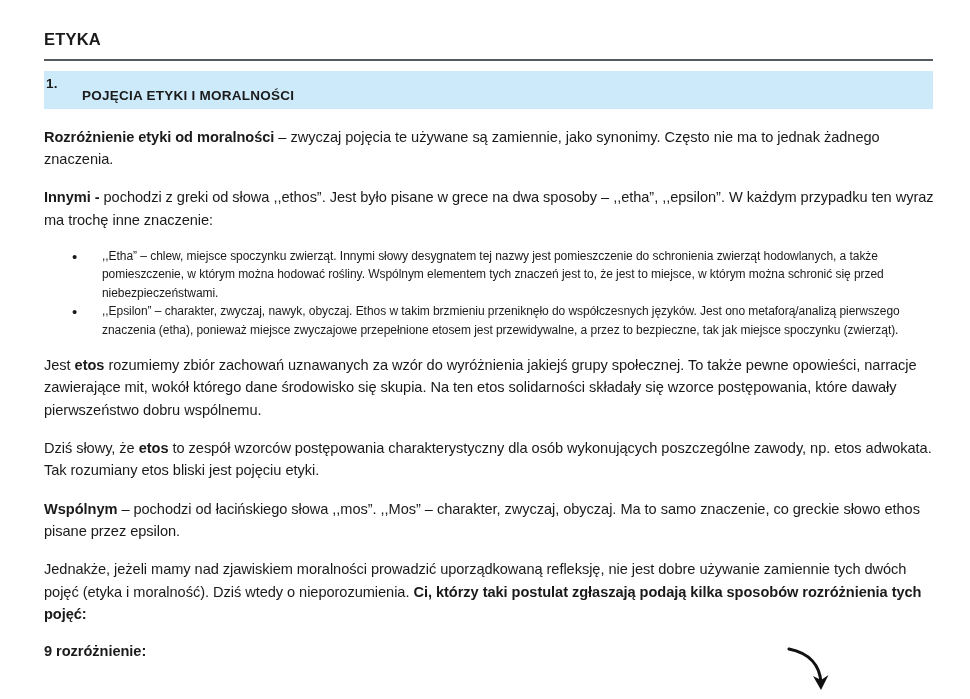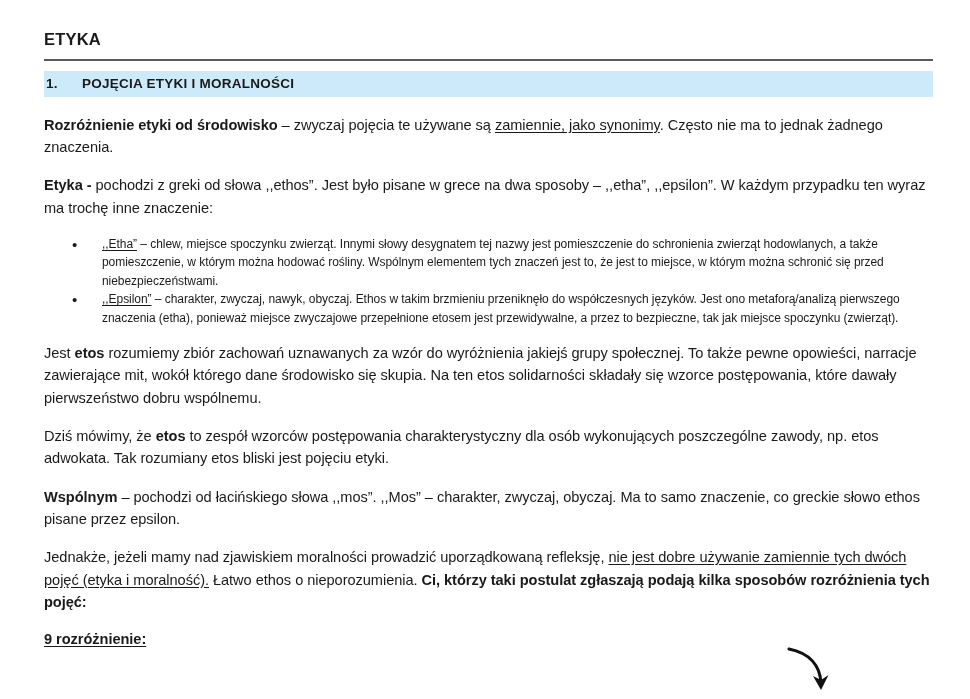--- a/index.html
+++ b/index.html
@@ -53,34 +53,34 @@
     font-size: 13.5px;
     font-weight: bold;
     letter-spacing: 0.25px;
     display: flex;
     margin-bottom: 17px;
   }
   .section-heading .sh-num {
     width: 36px;
     flex: 0 0 36px;
   }
-  .section-heading .sh-text { flex: 1; }
+  .section-heading .sh-text { flex: 1; margin-top: 12px; }
 
   
   p.para {
     font-size: 14.6px;
     line-height: 1.53;
     margin: 0 0 16px 0;
     text-align: left;
     letter-spacing: -0.05px;
   }
   p.para.tight { margin-bottom: 15px; }
 
   b, .b { font-weight: bold; }
-  .u { text-decoration: underline; text-underline-offset: 1.5px; }
+  .u { text-underline-offset: 1.5px; }
 
   
   ul.bullets {
     margin: 0 0 15px 0;
     padding: 0 0 0 0;
     list-style: none;
   }
   ul.bullets li {
     position: relative;
     font-size: 12px;
@@ -114,50 +114,50 @@
 
     <h1 class="doc-title">ETYKA</h1>
     <hr class="title-rule">
 
     <div class="section-heading">
       <span class="sh-num">1.</span>
       <span class="sh-text">POJĘCIA ETYKI I MORALNOŚCI</span>
     </div>
 
     <p class="para">
-      <b>Rozróżnienie etyki od środowisko</b><span> – </span><span>zwyczaj pojęcia te używane są </span><span class="u">zamiennie, jako synonimy</span><span>. Często nie ma to jednak żadnego znaczenia.</span>
+      <b>Rozróżnienie etyki od moralności</b><span> – </span><span>zwyczaj pojęcia te używane są </span><span class="u">zamiennie, jako synonimy</span><span>. Często nie ma to jednak żadnego znaczenia.</span>
     </p>
 
     <p class="para">
-      <b>Etyka -</b><span> pochodzi z greki od słowa ,,ethos”. Jest było pisane w grece na dwa sposoby – ,,etha”, ,,epsilon”. W każdym przypadku ten wyraz ma trochę inne znaczenie:</span>
+      <b>Innymi -</b><span> pochodzi z greki od słowa ,,ethos”. Jest było pisane w grece na dwa sposoby – ,,etha”, ,,epsilon”. W każdym przypadku ten wyraz ma trochę inne znaczenie:</span>
     </p>
 
     <ul class="bullets">
       <li>
         <span class="u">,,Etha”</span><span> – chlew, miejsce spoczynku zwierząt. Innymi słowy desygnatem tej nazwy jest pomieszczenie do schronienia zwierząt hodowlanych, a także pomieszczenie, w którym można hodować rośliny. Wspólnym elementem tych znaczeń jest to, że jest to miejsce, w którym można schronić się przed niebezpieczeństwami.</span>
       </li>
       <li>
         <span class="u">,,Epsilon”</span><span> – charakter, zwyczaj, nawyk, obyczaj. Ethos w takim brzmieniu przeniknęło do współczesnych języków. Jest ono metaforą/analizą pierwszego znaczenia (etha), ponieważ miejsce zwyczajowe przepełnione etosem jest przewidywalne, a przez to bezpieczne, tak jak miejsce spoczynku (zwierząt).</span>
       </li>
     </ul>
 
     <p class="para">
       <span>Jest </span><b>etos</b><span> rozumiemy zbiór zachowań uznawanych za wzór do wyróżnienia jakiejś grupy społecznej. To także pewne opowieści, narracje zawierające mit, wokół którego dane środowisko się skupia. Na ten etos solidarności składały się wzorce postępowania, które dawały pierwszeństwo dobru wspólnemu.</span>
     </p>
 
     <p class="para">
-      <span>Dziś mówimy, że </span><b>etos</b><span> to zespół wzorców postępowania charakterystyczny dla osób wykonujących poszczególne zawody, np. etos adwokata. Tak rozumiany etos bliski jest pojęciu etyki.</span>
+      <span>Dziś słowy, że </span><b>etos</b><span> to zespół wzorców postępowania charakterystyczny dla osób wykonujących poszczególne zawody, np. etos adwokata. Tak rozumiany etos bliski jest pojęciu etyki.</span>
     </p>
 
     <p class="para">
       <b>Wspólnym</b><span> – pochodzi od łacińskiego słowa ,,mos”. ,,Mos” – charakter, zwyczaj, obyczaj. Ma to samo znaczenie, co greckie słowo ethos pisane przez epsilon.</span>
     </p>
 
     <p class="para tight">
-      <span>Jednakże, jeżeli mamy nad zjawiskiem moralności prowadzić uporządkowaną refleksję, </span><span class="u">nie jest dobre używanie zamiennie tych dwóch pojęć (etyka i moralność).</span><span>  Łatwo ethos o nieporozumienia. </span><b>Ci, którzy taki postulat zgłaszają podają kilka sposobów rozróżnienia tych pojęć:</b>
+      <span>Jednakże, jeżeli mamy nad zjawiskiem moralności prowadzić uporządkowaną refleksję, </span><span class="u">nie jest dobre używanie zamiennie tych dwóch pojęć (etyka i moralność).</span><span>  Dziś wtedy o nieporozumienia. </span><b>Ci, którzy taki postulat zgłaszają podają kilka sposobów rozróżnienia tych pojęć:</b>
     </p>
 
     <p class="para">
       <b class="u">9 rozróżnienie:</b>
     </p>
 
   </div>
 
   <div class="arrow-wrap">
     <svg width="60" height="52" viewBox="0 0 60 52" xmlns="http://www.w3.org/2000/svg">

